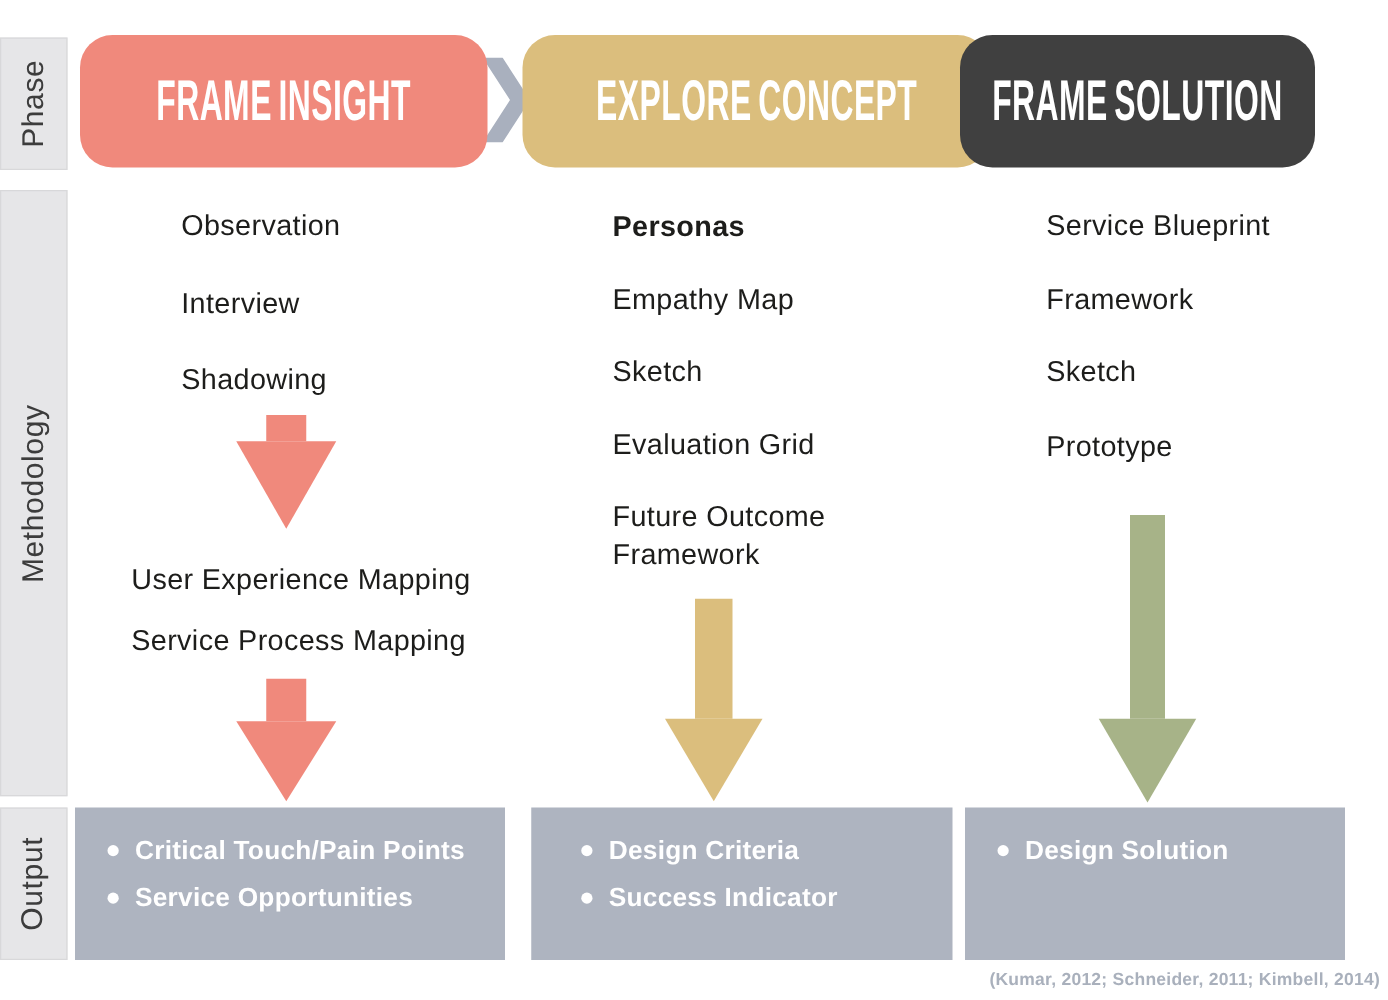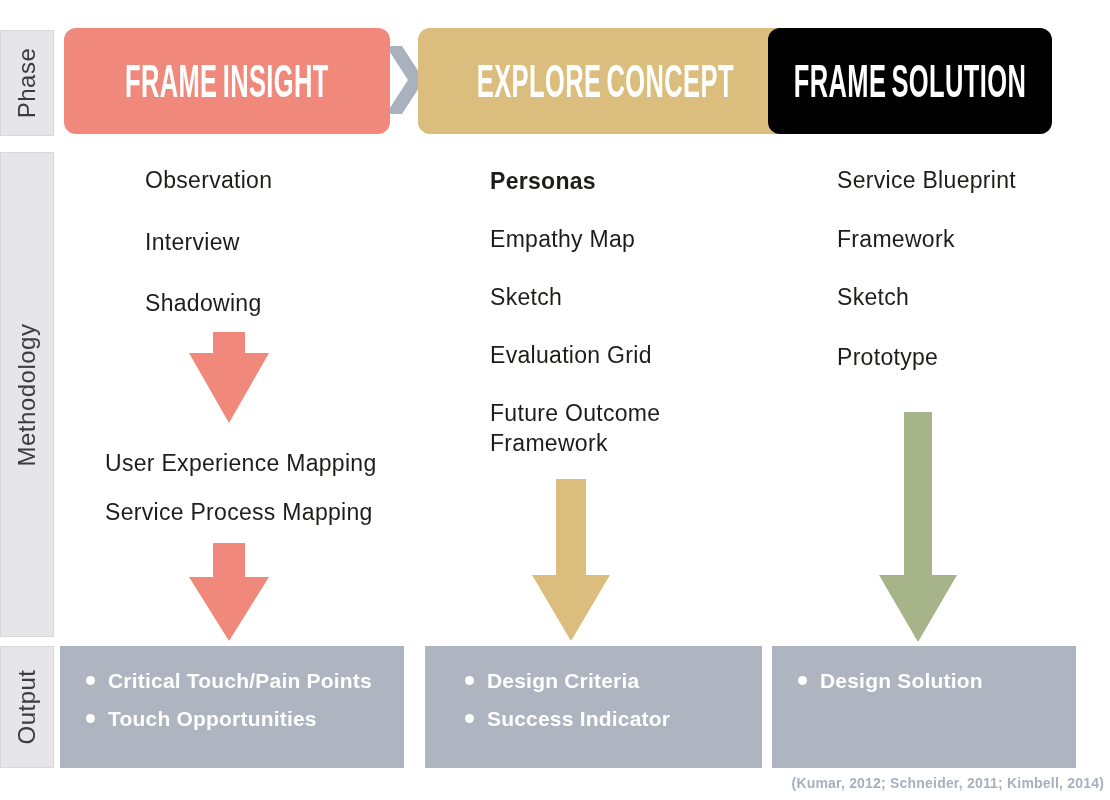--- a/index.html
+++ b/index.html
@@ -11,21 +11,21 @@
   .strip{
     position:absolute;left:0;width:54px;background:#E6E6E8;border:1px solid #D8D8DA;
     box-sizing:border-box;display:flex;align-items:center;justify-content:center;
   }
   .strip .vtext{
     white-space:nowrap;transform:rotate(-90deg);font-size:24px;color:#3C3C3C;
     letter-spacing:0.5px;font-weight:500;
   }
   
   .phase-box{
-    position:absolute;top:28px;height:106px;border-radius:12px;z-index:1;
+    position:absolute;top:28px;height:106px;border-radius:26px;z-index:1;
     display:flex;align-items:center;justify-content:center;
   }
   .phase-box .phase-label{
     color:#ffffff;font-weight:700;font-size:34px;letter-spacing:0.5px;word-spacing:-3px;
     display:inline-block;transform:scale(0.75,1.35);white-space:nowrap;
   }
   .chevron{position:absolute;z-index:0;}
   
   .m-item{
     position:absolute;font-size:23px;color:#1D1D1B;letter-spacing:0.3px;line-height:30px;
@@ -69,21 +69,21 @@
   </div>
   <svg class="chevron" style="left:386px;top:46px;" width="40" height="68" viewBox="0 0 40 68">
     <polygon points="0,0 16,0 38,34 16,68 0,68 22,34" fill="#A9B0BE"></polygon>
   </svg>
   <div class="phase-box" style="left:418px;width:374px;background:#DBBE7D;">
     <span class="phase-label">EXPLORE CONCEPT</span>
   </div>
   <svg class="chevron" style="left:736px;top:46px;" width="40" height="68" viewBox="0 0 40 68">
     <polygon points="0,0 16,0 38,34 16,68 0,68 22,34" fill="#A9B0BE"></polygon>
   </svg>
-  <div class="phase-box" style="left:768px;width:284px;background:#000000;">
+  <div class="phase-box" style="left:768px;width:284px;background:#404040;">
     <span class="phase-label">FRAME SOLUTION</span>
   </div>
 
   <div class="m-item" style="left:145px;top:165px;">Observation</div>
   <div class="m-item" style="left:145px;top:227px;">Interview</div>
   <div class="m-item" style="left:145px;top:288px;">Shadowing</div>
 
   <div class="arrow" style="left:189px;top:332px;width:80px;">
     <div class="stem" style="width:32px;height:21px;background:#F0897C;"></div>
     <div class="head" style="border-left:40px solid transparent;border-right:40px solid transparent;border-top:70px solid #F0897C;"></div>
@@ -118,21 +118,21 @@
     <div class="head" style="border-left:39px solid transparent;border-right:39px solid transparent;border-top:67px solid #A7B388;"></div>
   </div>
 
   <div class="out-box" style="left:60px;width:344px;">
     <div class="out-item">
       <span class="dot"></span>
       <span>Critical Touch/Pain Points</span>
     </div>
     <div class="out-item">
       <span class="dot"></span>
-      <span>Touch Opportunities</span>
+      <span>Service Opportunities</span>
     </div>
   </div>
 
   <div class="out-box" style="left:425px;width:337px;padding-left:40px;">
     <div class="out-item">
       <span class="dot"></span>
       <span>Design Criteria</span>
     </div>
     <div class="out-item">
       <span class="dot"></span>

